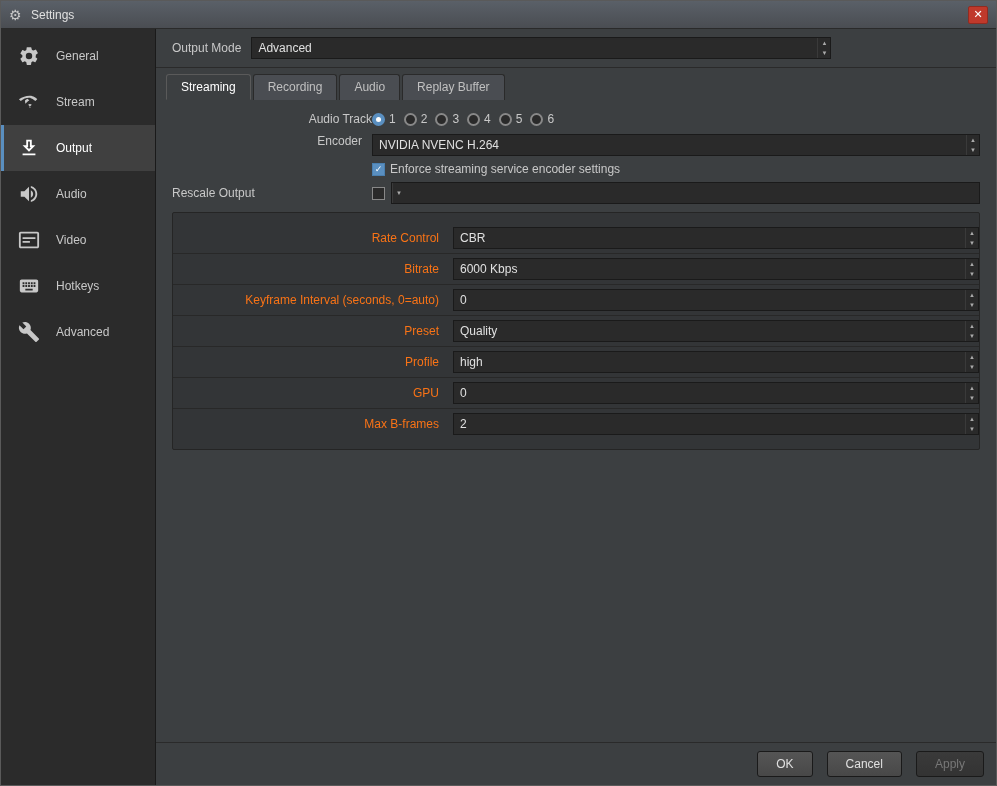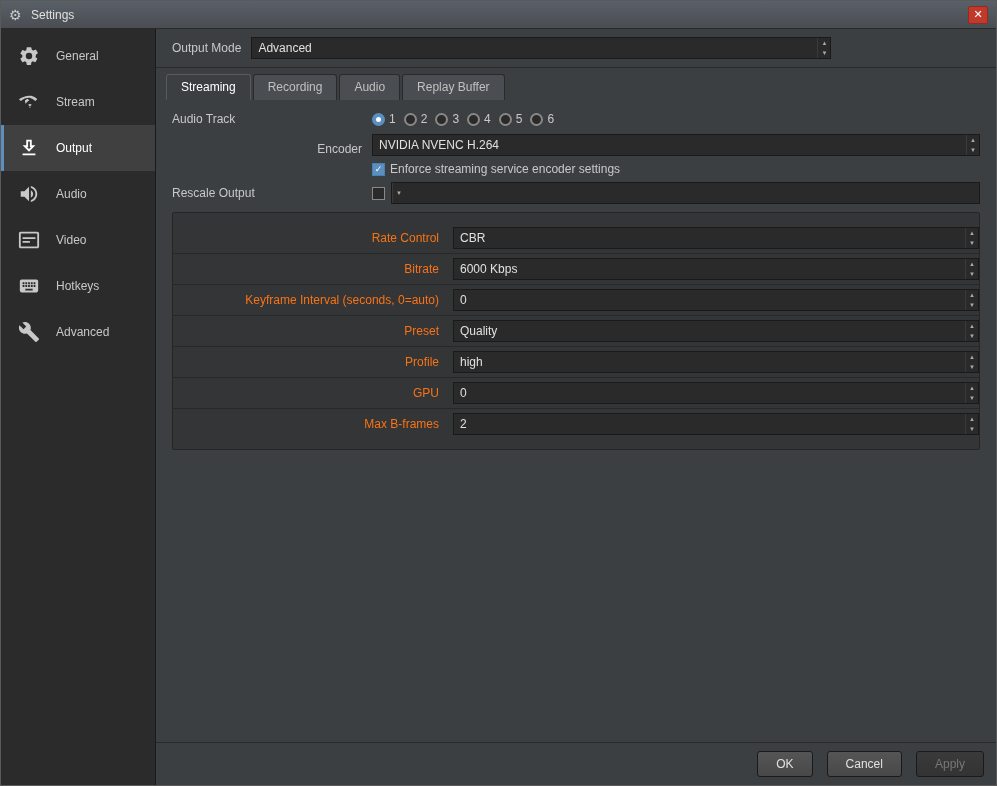--- a/index.html
+++ b/index.html
@@ -135,21 +135,21 @@
       background: #3c3f41;
     }
     .audio-track-row {
       display: flex;
       align-items: center;
       margin-bottom: 8px;
     }
     .audio-track-label {
       color: #c8c8c8;
       width: 200px;
-      padding-right: 10px;
+      text-align: right;
       font-size: 12px;
     }
     .track-options {
       display: flex;
       align-items: center;
       gap: 8px;
     }
     .radio-option {
       display: flex;
       align-items: center;
@@ -173,21 +173,21 @@
     }
     .radio-circle.selected::after {
       content: '';
       width: 5px;
       height: 5px;
       border-radius: 50%;
       background: white;
     }
     .encoder-row {
       display: flex;
-      align-items: flex-end;
+      align-items: flex-start;
       margin-bottom: 6px;
     }
     .encoder-label {
       color: #c8c8c8;
       width: 200px;
       text-align: right;
       padding-right: 10px;
       font-size: 12px;
     }
     .checkbox-row {

